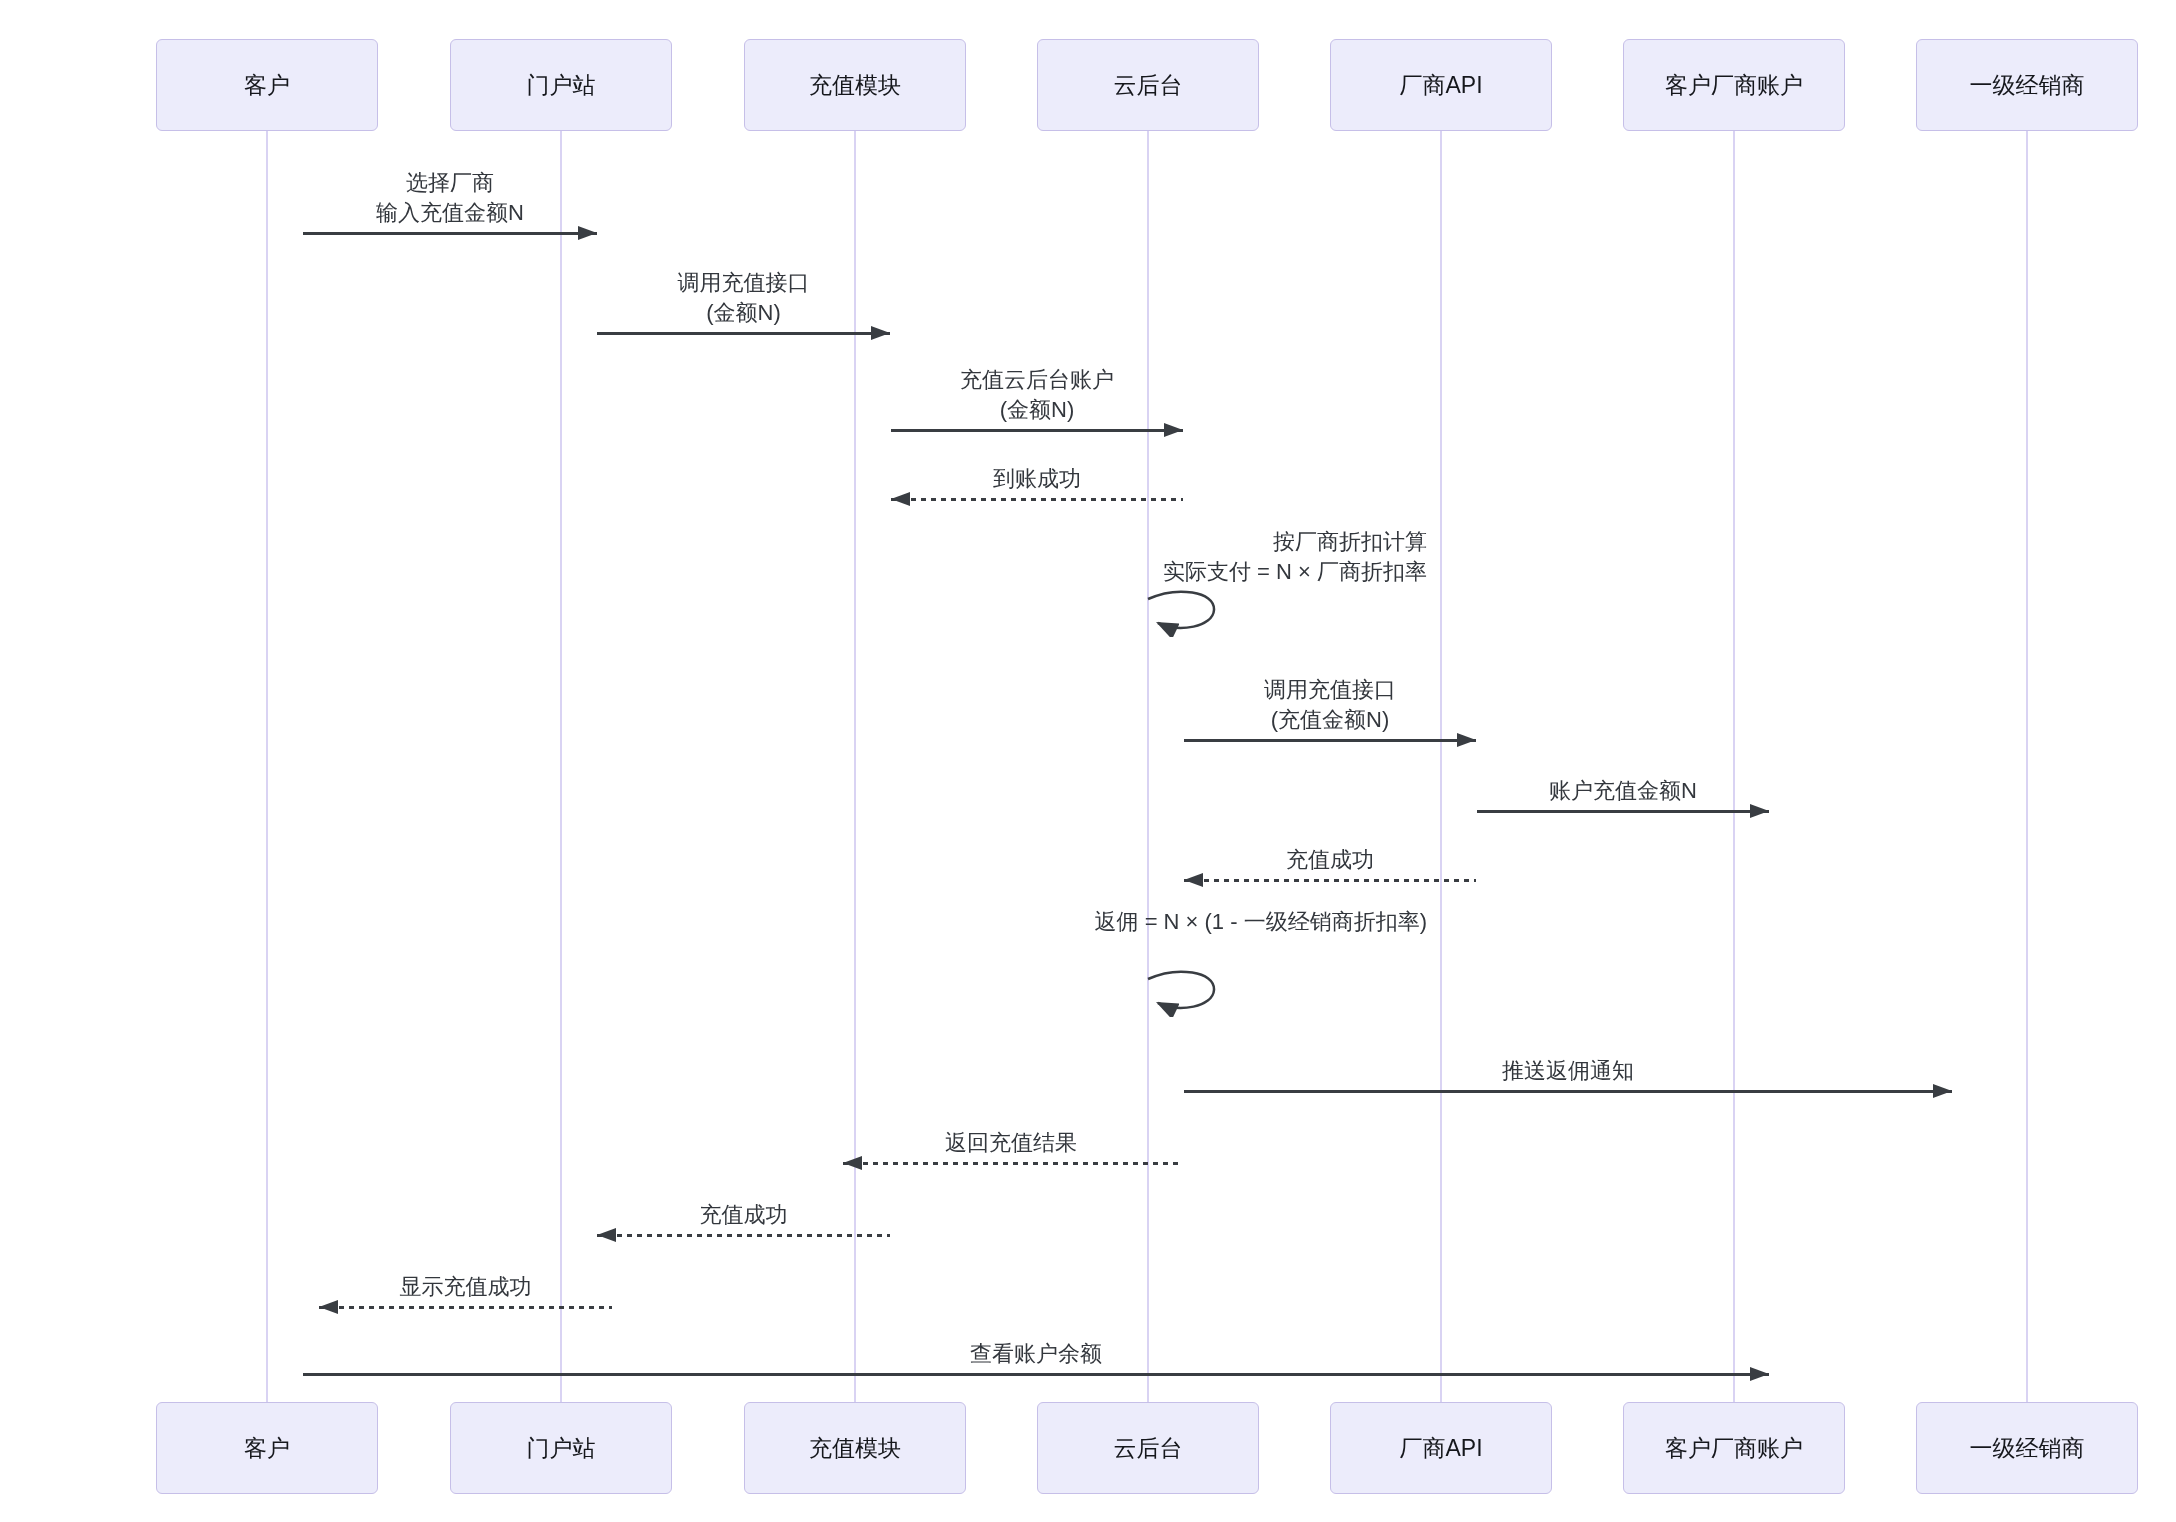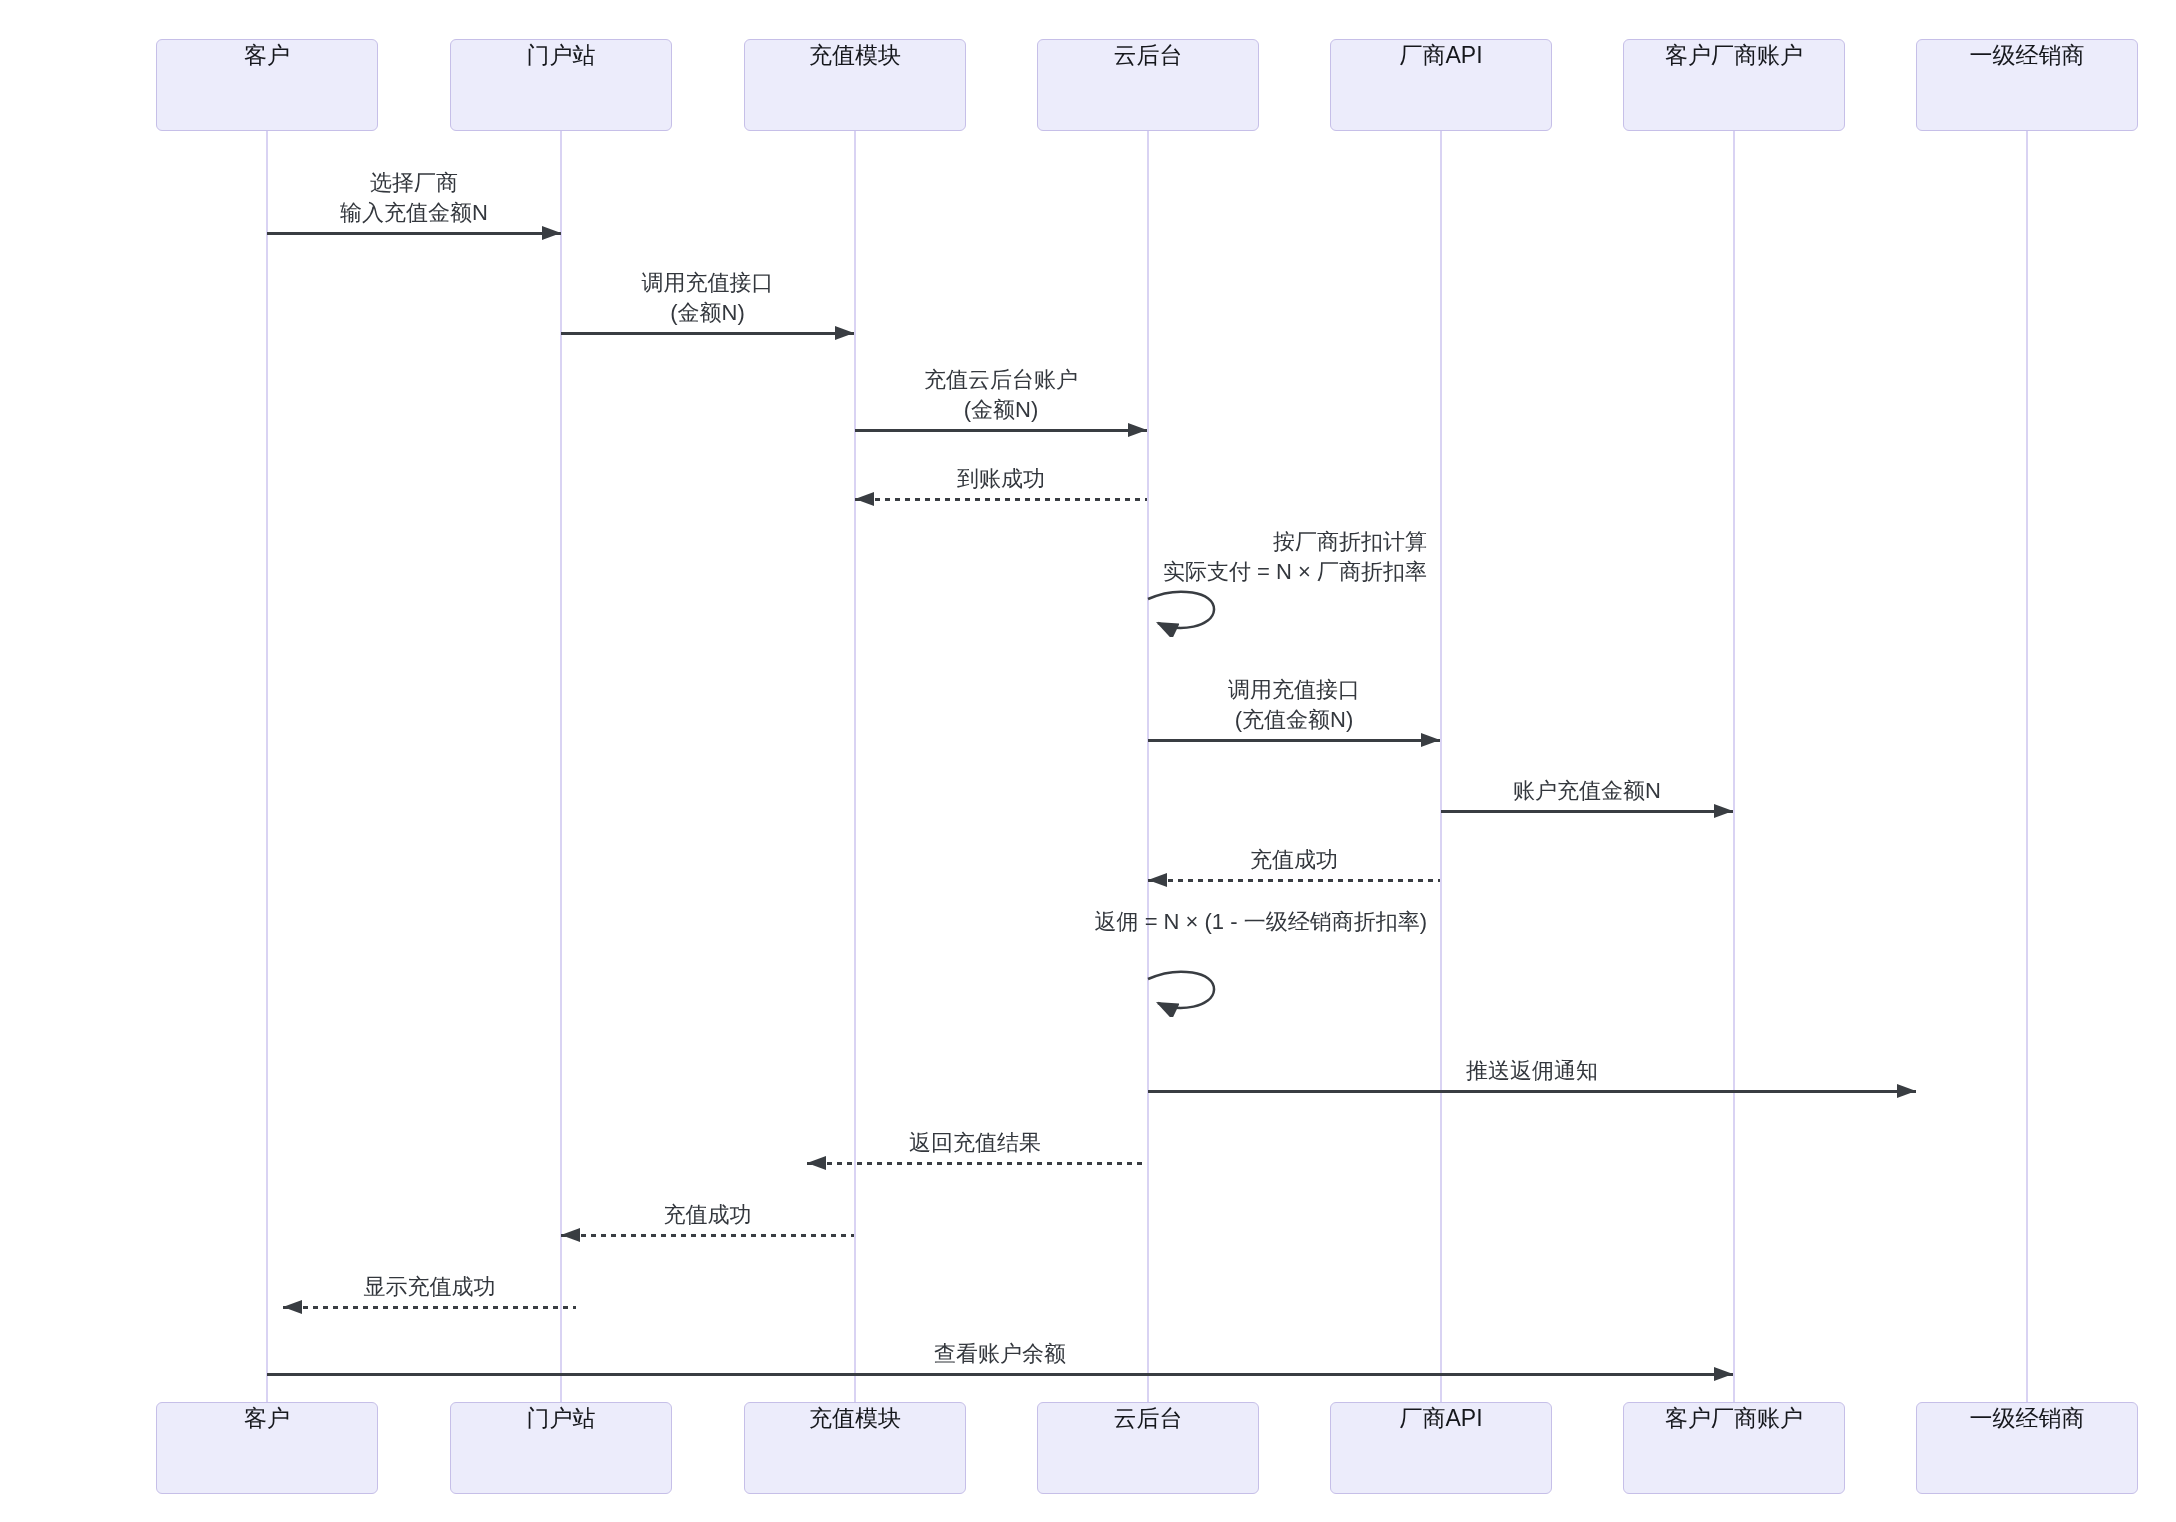--- a/index.html
+++ b/index.html
@@ -4,27 +4,27 @@
 <style>
   html,body{margin:0;padding:0;}
   body{
     width:2176px;height:1522px;position:relative;background:#ffffff;
     font-family:"Liberation Sans","DejaVu Sans",sans-serif;
     overflow:hidden;
   }
   .actor{
     position:absolute;width:222px;height:92px;
     background:#ececfb;border:1px solid #c6bfe8;border-radius:6px;
-    display:flex;align-items:flex-start;justify-content:center;
+    display:flex;align-items:center;justify-content:center;
     font-size:23px;color:#15171c;box-sizing:border-box;
   }
   .lifeline{
     position:absolute;top:131px;height:1271px;width:2px;background:#d9d3f3;
   }
-  .msg{position:absolute;color:#33373d;font-size:22px;}
+  .msg{position:absolute;color:#33373d;font-size:22px;padding-left:36px;}
   .msg .lbl{text-align:center;line-height:30px;}
   .msg .lbl-wrap{margin-bottom:4px;}
   .msg .line{position:relative;height:3px;background:#393d42;}
   .msg.dashed .line{
     background:none;
     background-image:repeating-linear-gradient(90deg,#393d42 0 5px,transparent 5px 10px);
   }
   .head-r{
     position:absolute;right:0;top:-6px;width:0;height:0;
     border-left:19px solid #393d42;border-top:7.5px solid transparent;border-bottom:7.5px solid transparent;

